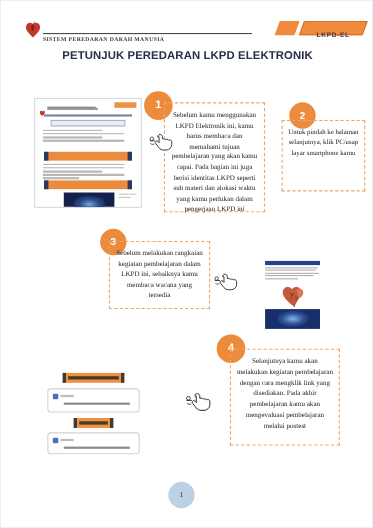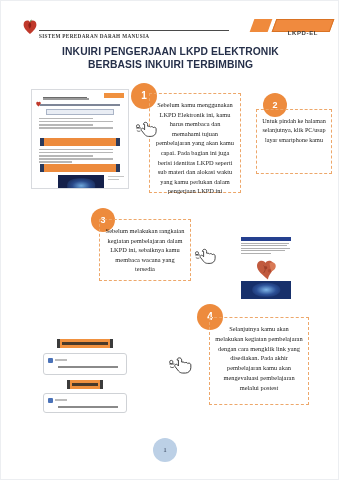--- a/index.html
+++ b/index.html
@@ -163,22 +163,21 @@
     <div class="badge-wrap">
       <div class="badge-skew">
         <div class="badge-slice"></div>
         <div class="badge-main"></div>
       </div>
       <div class="badge-text">LKPD-EL</div>
     </div>
   </div>
 
   <div class="title">
-    <div>INKUIRI PENGERJAAN LKPD ELEKTRONIK</div>
-    <div>BERBASIS INKUIRI TERBIMBING</div>
+    <div>PETUNJUK PEREDARAN LKPD ELEKTRONIK</div>
   </div>
 
   <div class="thumb t1">
     <div class="th-hdr">
       <span class="th-heart">
         <svg viewBox="0 0 24 26" width="5" height="6">
             <path d="M12 25C7 20 1 15 1 9 1 4.5 4 2 7.5 2 9.8 2 11.3 3.2 12 4.6 12.7 3.2 14.2 2 16.5 2 20 2 23 4.5 23 9c0 6-6 11-11 16z" fill="#c0392b"></path>
           </svg>
       </span>
       <div class="th-hdrline"></div>

